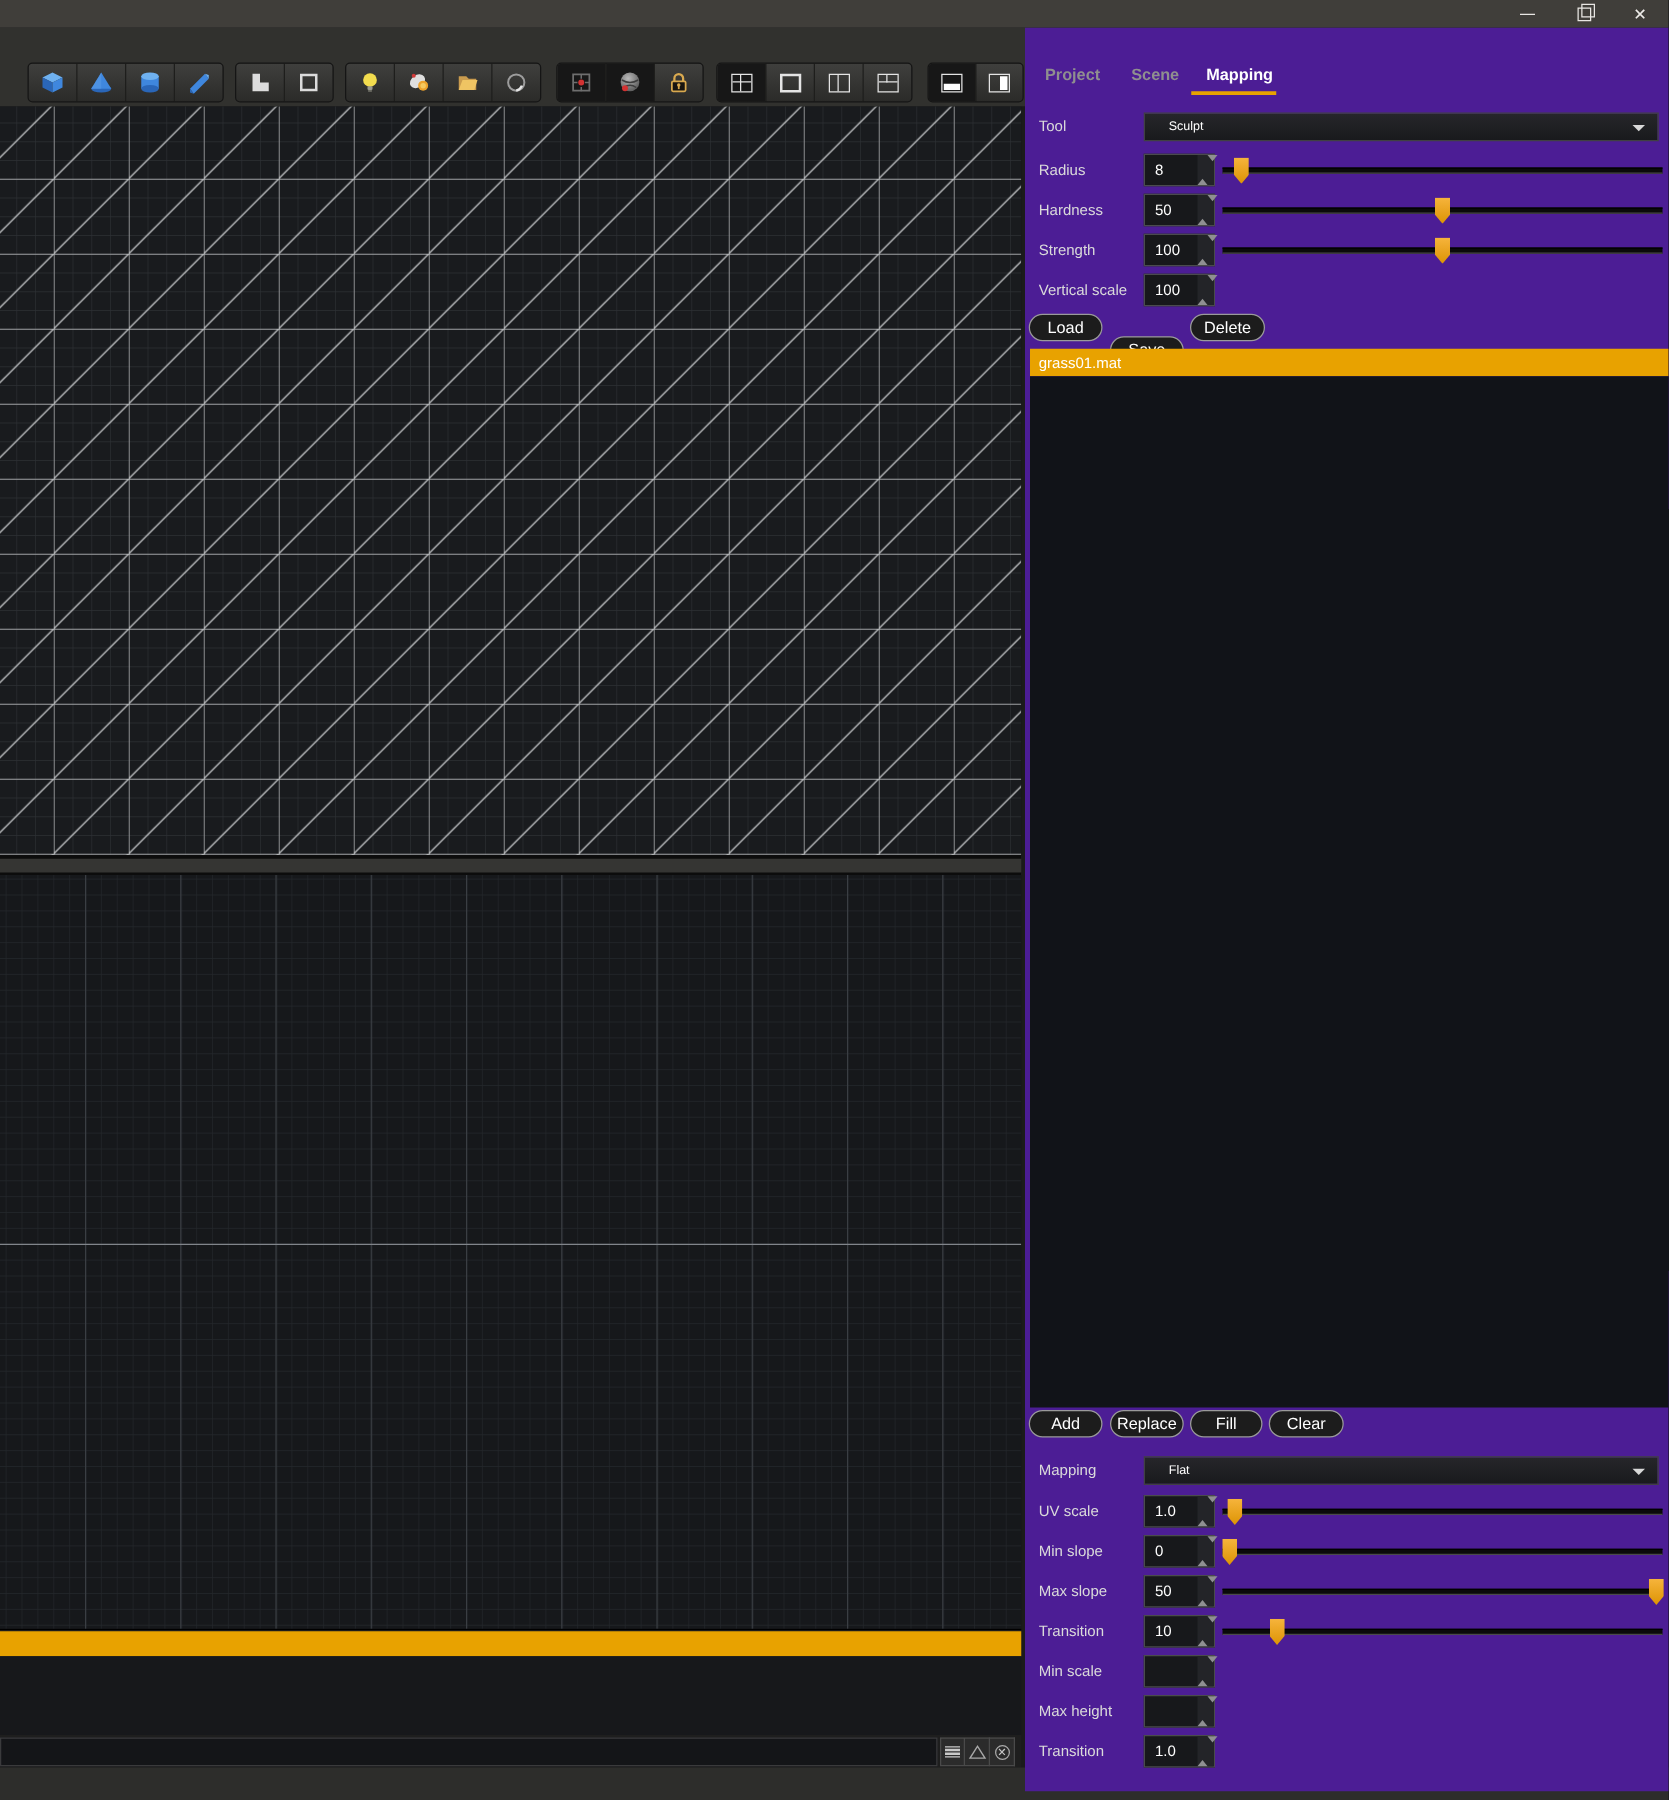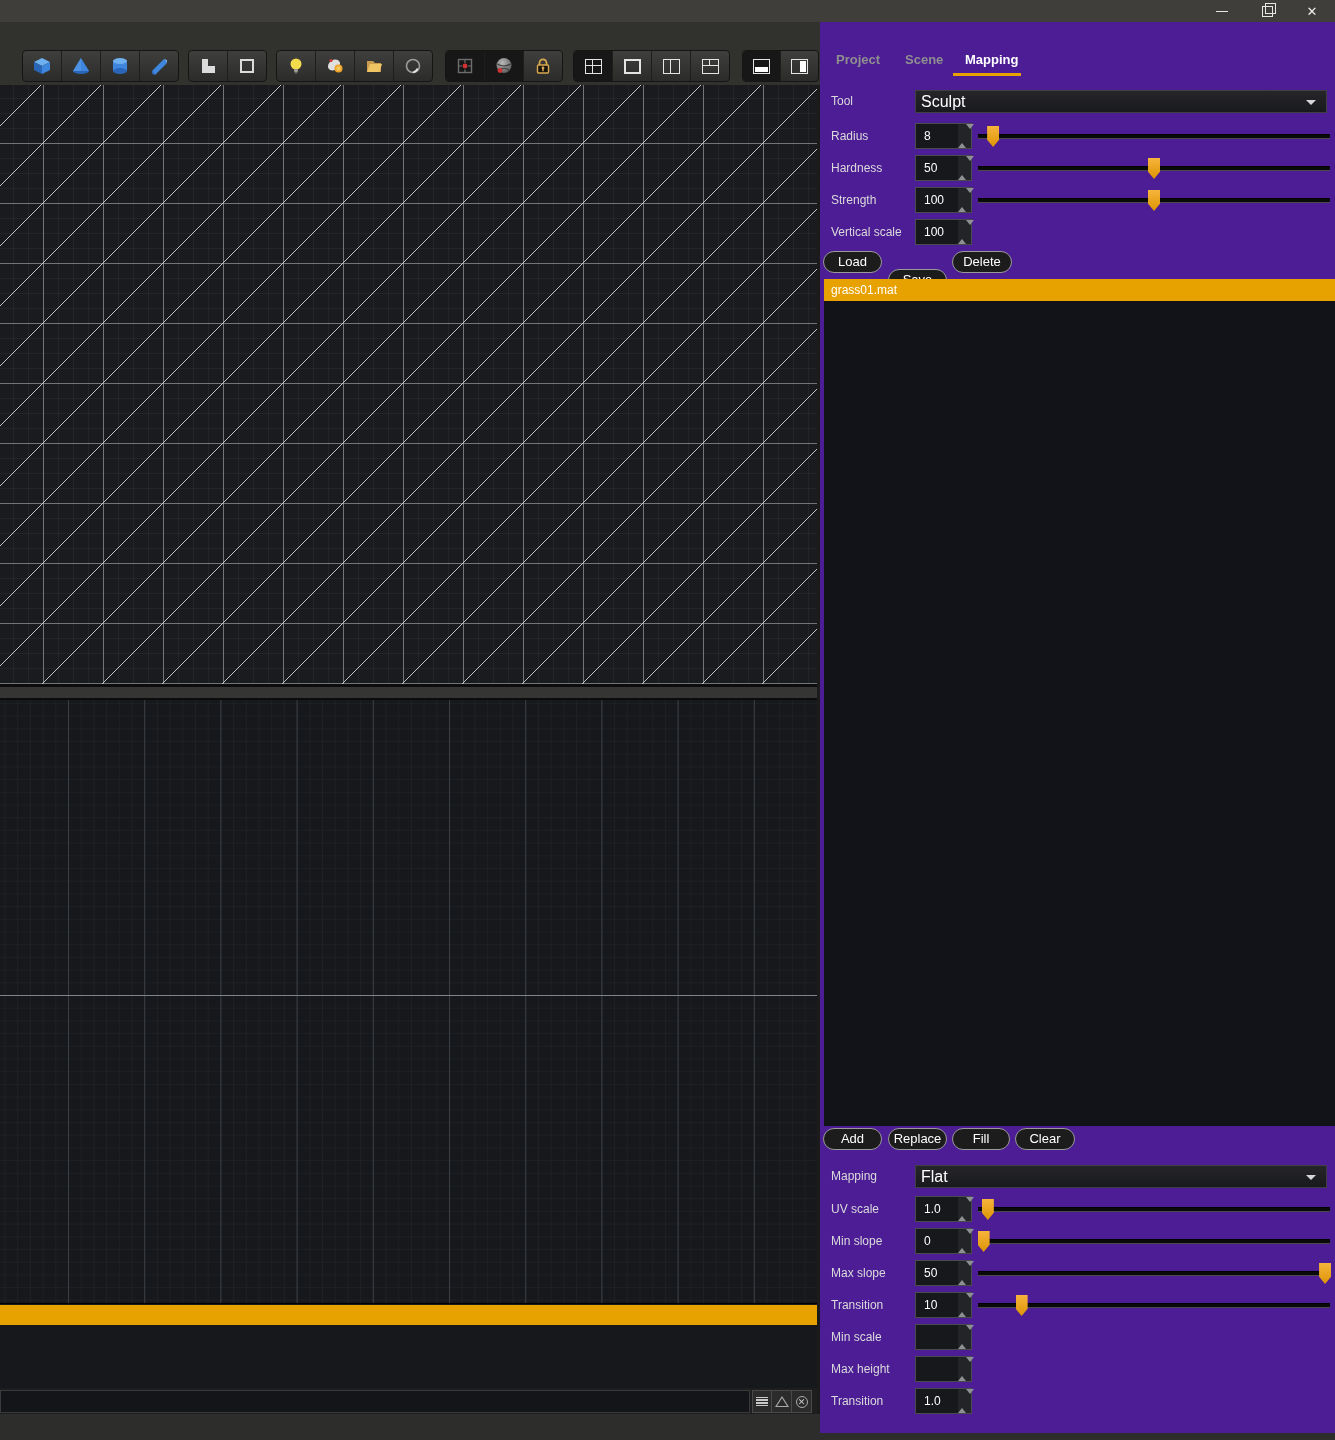--- a/index.html
+++ b/index.html
@@ -31,21 +31,21 @@
   .cbtn{width:20px;height:23px;background:#2B2B2B;border:1px solid #4a4a4a;border-left:none;display:flex;align-items:center;justify-content:center;box-sizing:border-box;}
   .cbtn:first-child{border-left:1px solid #4a4a4a;}
   .bottomstrip{position:absolute;left:0;top:1414px;width:1335px;height:26px;background:#2D2D2B;z-index:1;}
   
   .panel{position:absolute;left:820px;top:22px;width:515px;height:1411px;background:#4c1d95;z-index:2;}
   .tab{position:absolute;top:30px;font-size:13px;font-weight:bold;color:#8F8F8F;cursor:default;}
   .tab.active{color:#FFFFFF;}
   .tabline{position:absolute;top:51px;height:3px;background:#E8A200;}
   .plabel{position:absolute;left:11px;color:#DADADA;font-size:12px;line-height:26px;white-space:nowrap;}
   .dd{position:absolute;left:95px;width:412px;height:23px;background:linear-gradient(#26262A,#191A1D);
-      border:1px solid #404042;box-sizing:border-box;color:#fff;font-size:16px;line-height:21px;padding-left:5px;cursor:default;}
+      border:1px solid #404042;box-sizing:border-box;color:#fff;font-size:10px;line-height:21px;padding-left:19px;cursor:default;}
   .ddcaret{position:absolute;right:10px;top:9px;width:0;height:0;border-left:5px solid transparent;border-right:5px solid transparent;border-top:5px solid #D8D8D8;}
   .spin{position:absolute;left:95px;width:57px;height:26px;background:#17181B;border:1px solid #4A4B4D;box-sizing:border-box;color:#fff;font-size:12px;line-height:24px;padding-left:8px;}
   .arrows{position:absolute;right:0;top:0;width:13px;height:24px;background:#232428;}
   .arr-up{width:0;height:0;margin:4px auto 3px;border-left:4px solid transparent;border-right:4px solid transparent;border-bottom:5px solid #8F9092;}
   .arr-dn{width:0;height:0;margin:0 auto;border-left:4px solid transparent;border-right:4px solid transparent;border-top:5px solid #8F9092;}
   .track{position:absolute;left:158px;width:352px;height:3px;background:#0A0A0A;border-top:1px solid #000;border-bottom:1px solid #4A4A4A;}
   .handle{position:absolute;top:-9px;width:12px;height:21px;transform:translateX(-50%);
           background:linear-gradient(#F6B43C,#DD9404);clip-path:polygon(0 0,100% 0,100% 66%,50% 100%,0 66%);}
   .pill{position:absolute;height:22px;border:1px solid #9A9A9A;border-radius:11px;background:#1C1C1C;color:#fff;font-size:13px;text-align:center;line-height:20px;box-sizing:border-box;cursor:default;}
   .matrow{position:absolute;left:4px;width:511px;height:22px;background:#E8A200;color:#fff;font-size:12px;line-height:22px;padding-left:7px;box-sizing:border-box;}

